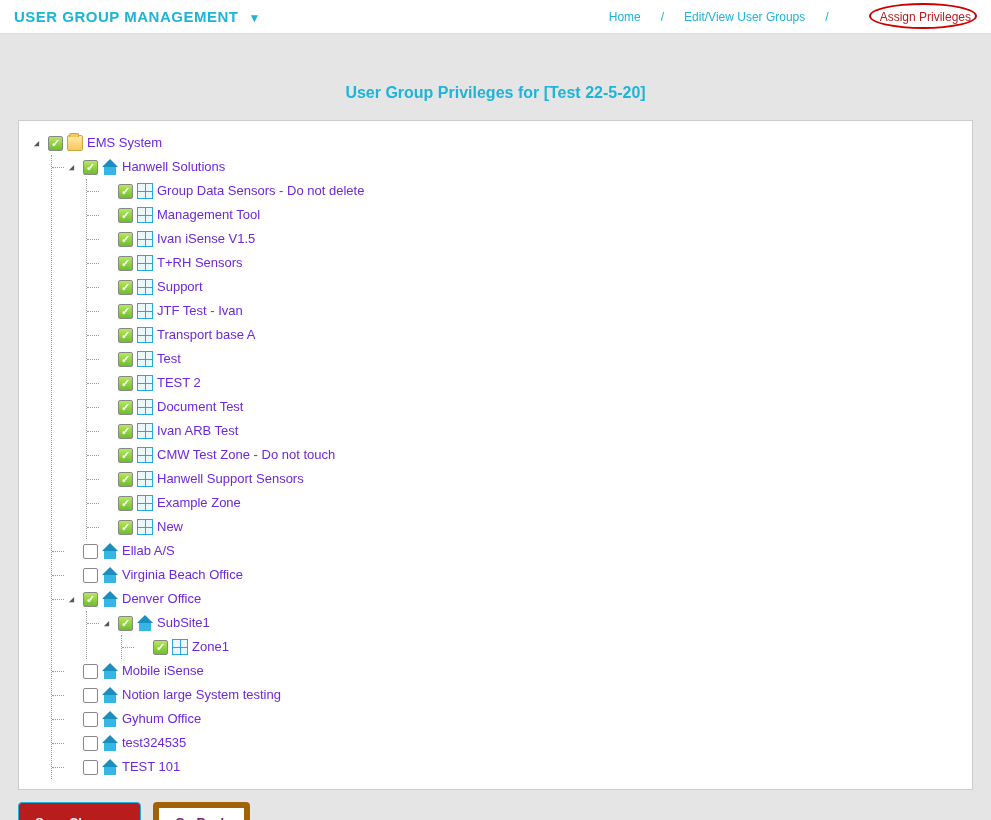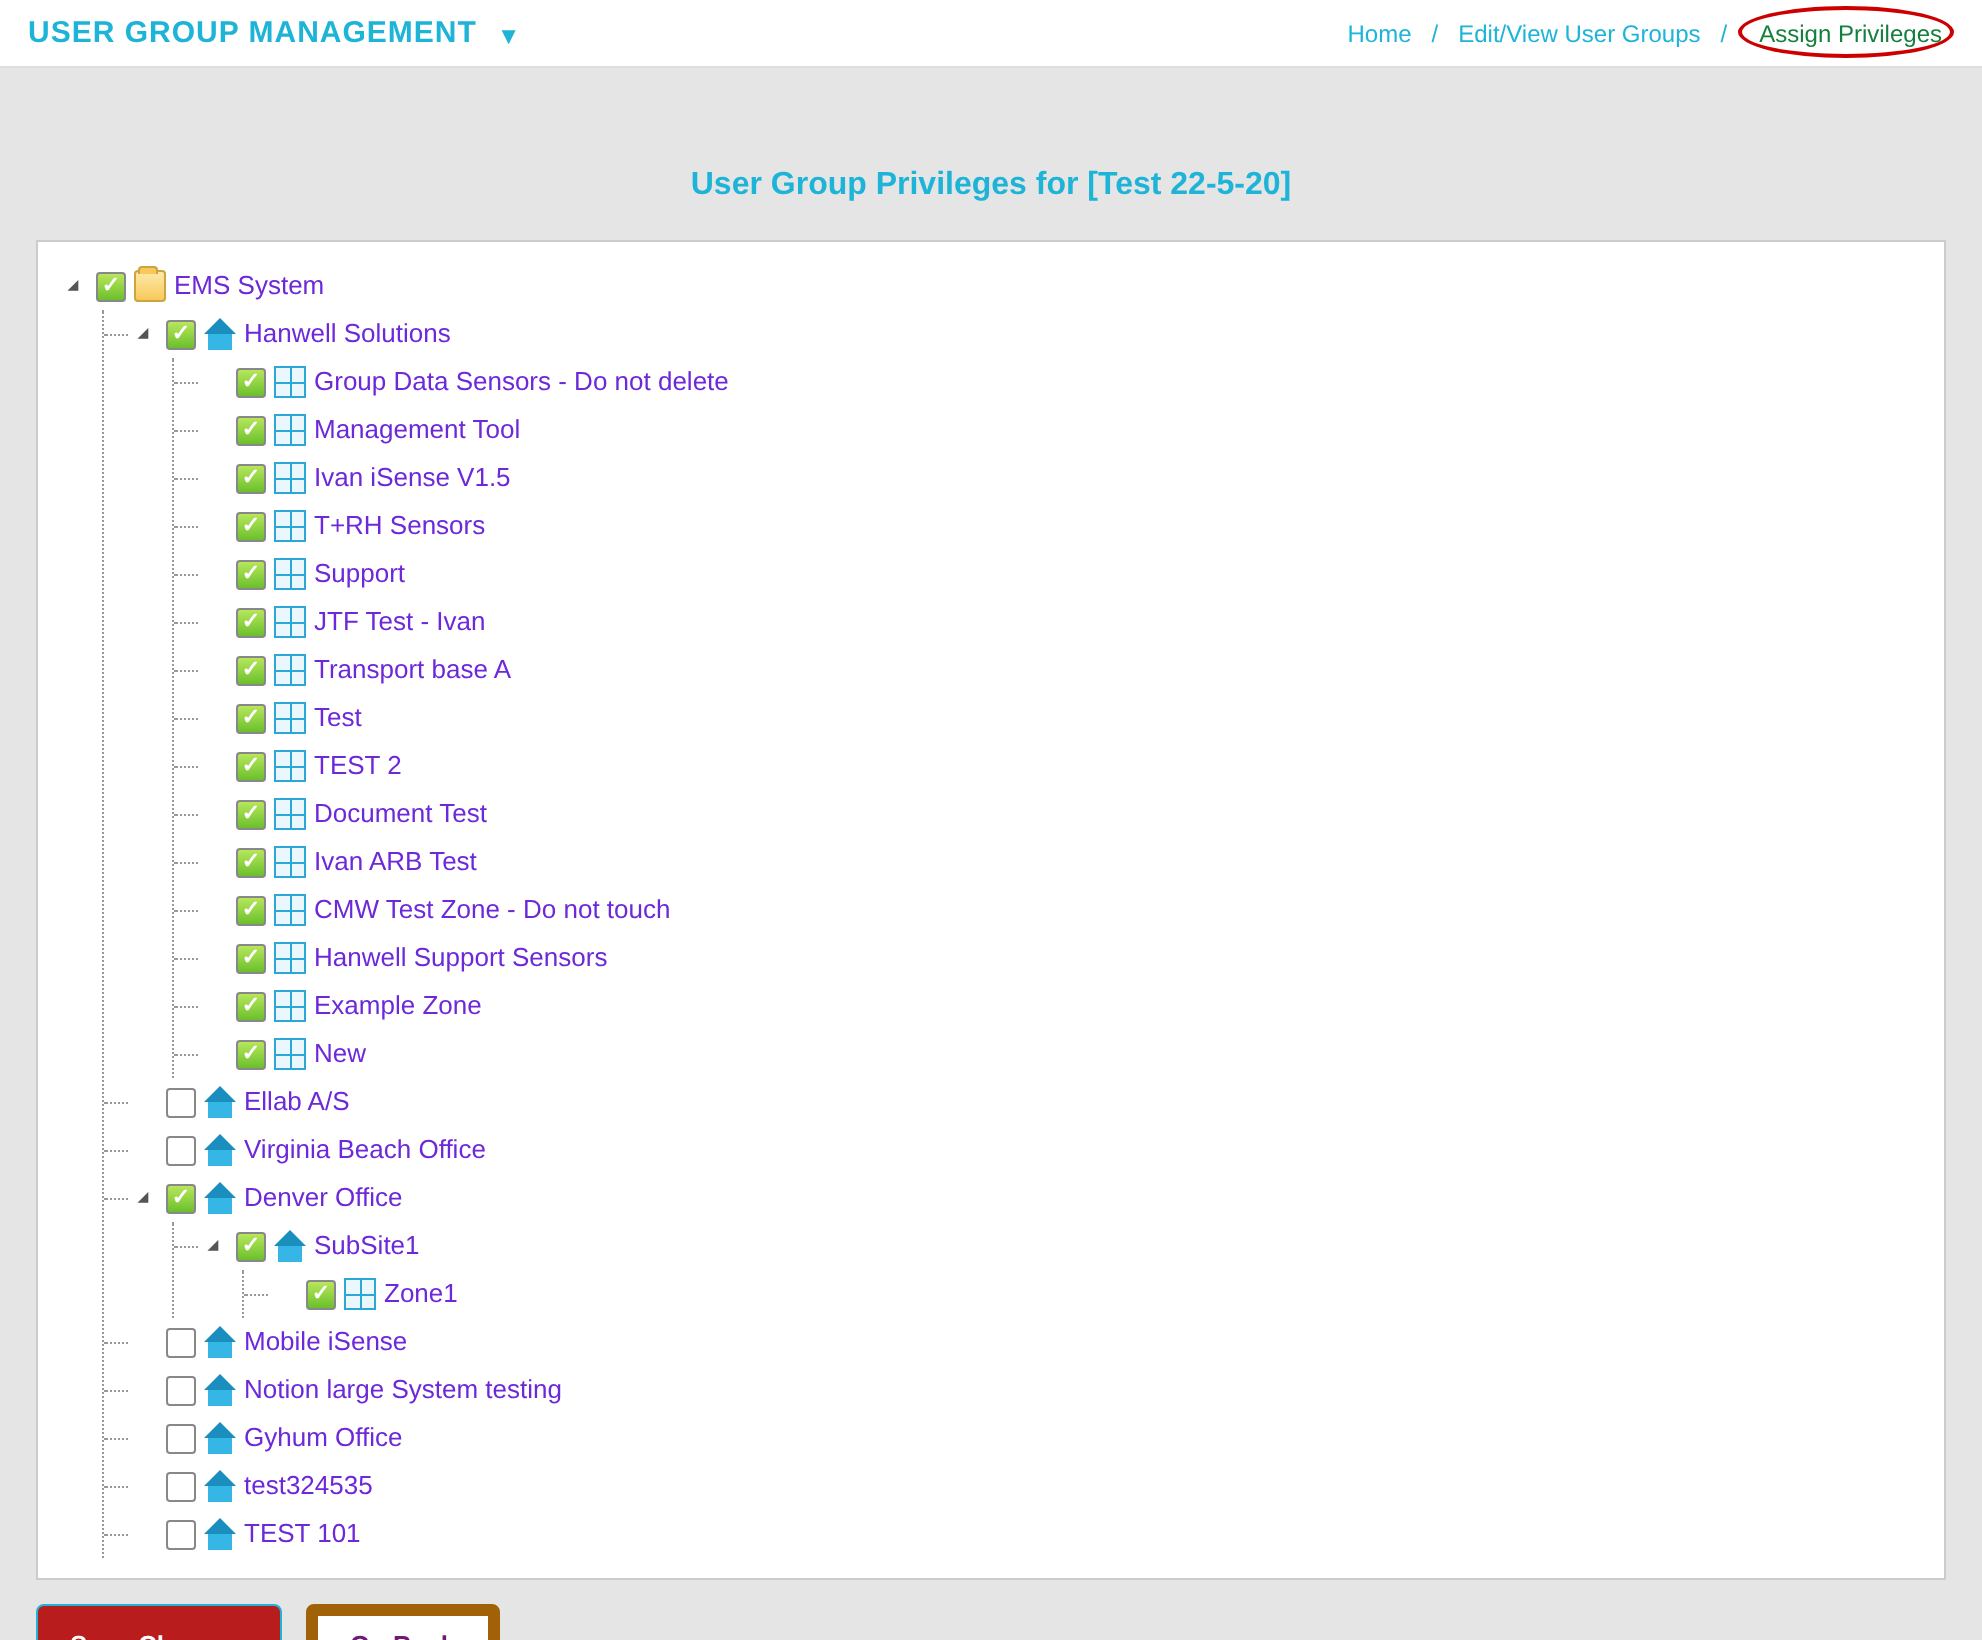--- a/index.html
+++ b/index.html
@@ -32,32 +32,33 @@
   .dropdown-arrow {
     color: #1db4d8;
     font-size: 12px;
     cursor: pointer;
   }
   .breadcrumb {
     font-size: 12px;
     color: #1db4d8;
     display: flex;
     align-items: center;
-    gap: 10px;
+    gap: 20px;
   }
   .breadcrumb a {
     color: #1db4d8;
     text-decoration: none;
     cursor: pointer;
   }
   .breadcrumb .sep { color: #1db4d8; }
   .breadcrumb .current {
-    color: #15803d;
+    color: #b91c1c;
     position: relative;
     padding: 1px 6px;
+    margin-left: 25px;
   }
   .red-oval {
     position: absolute;
     border: 2px solid #c00;
     border-radius: 50%;
     width: 108px;
     height: 26px;
     left: -5px;
     top: -6px;
     pointer-events: none;

